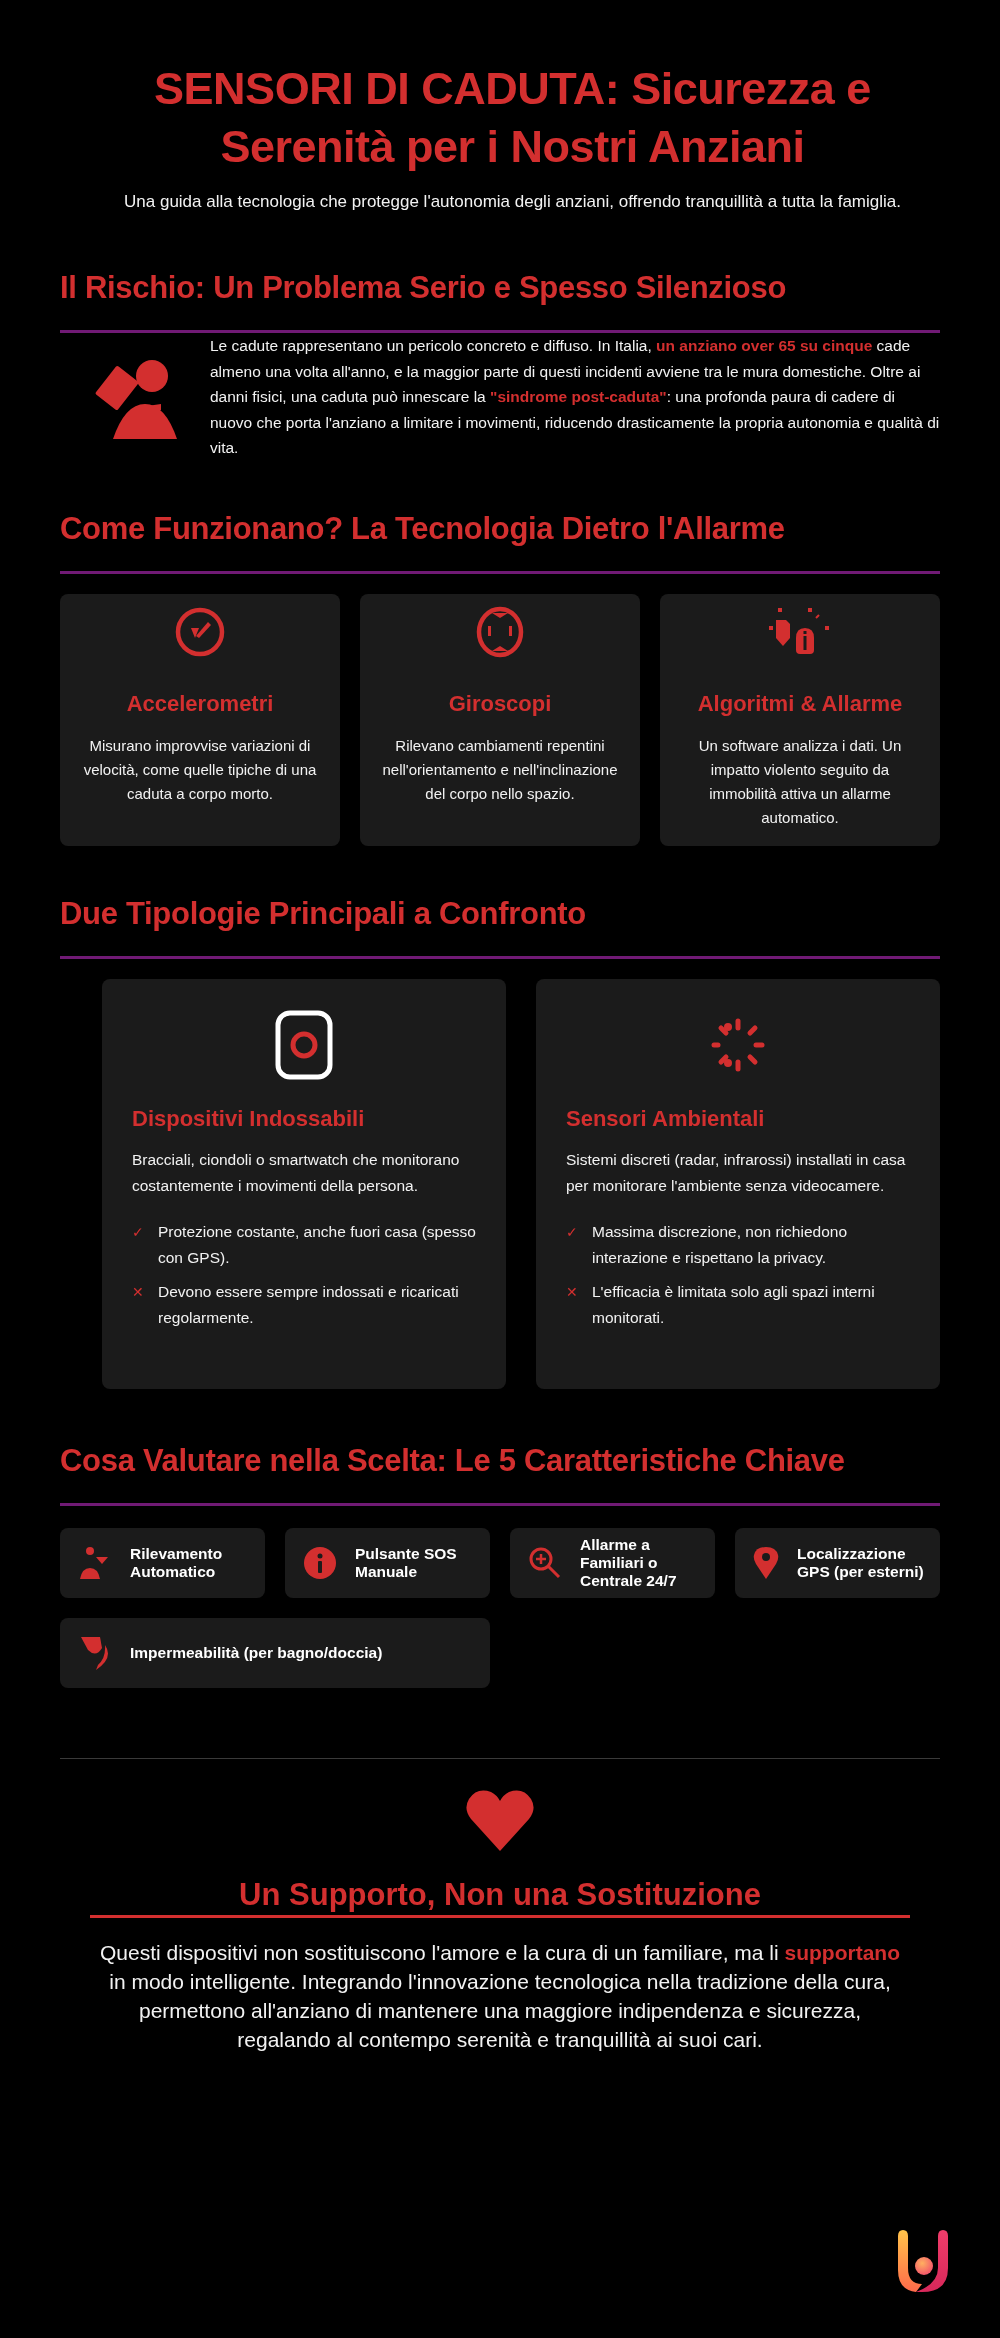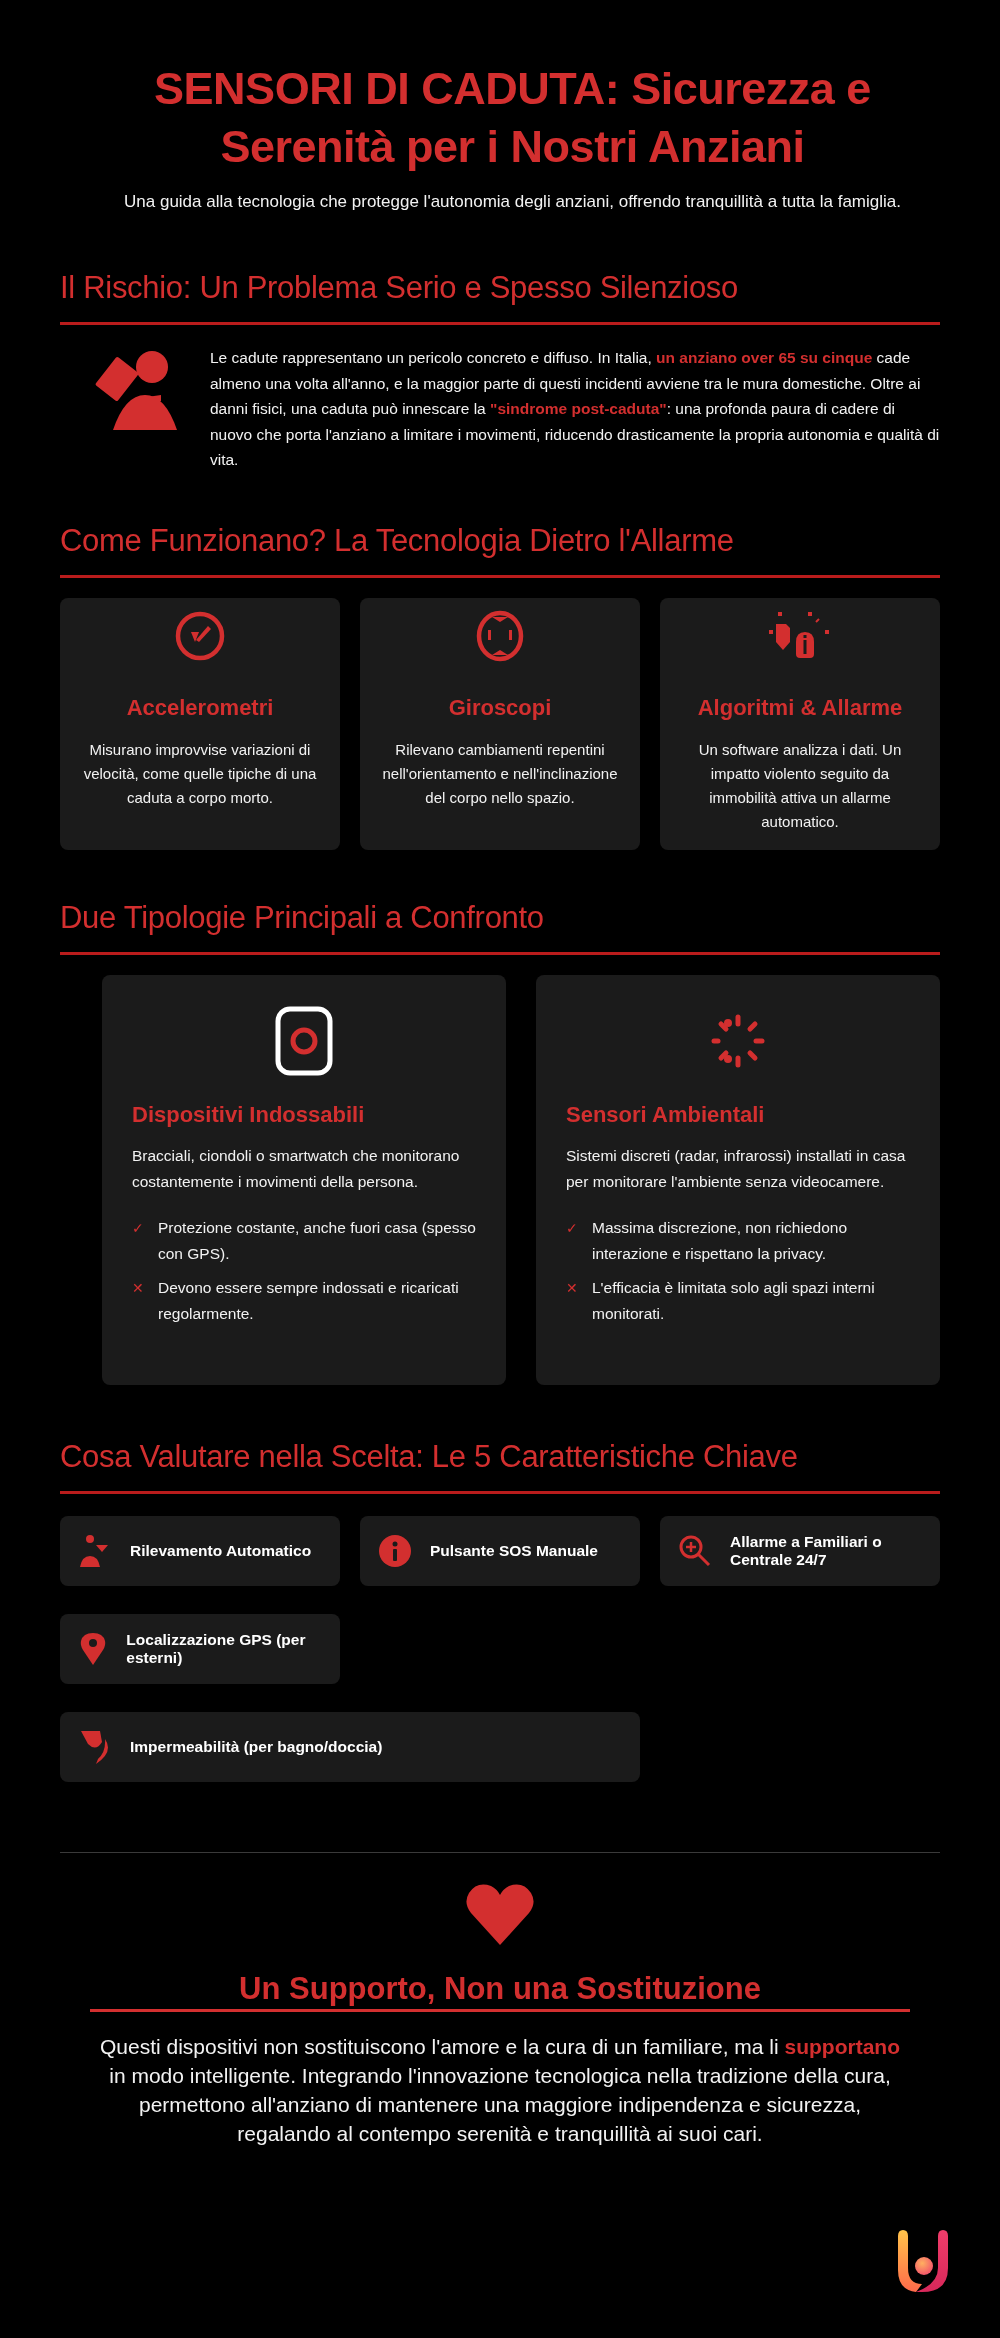--- a/index.html
+++ b/index.html
@@ -29,30 +29,30 @@
     line-height: 32px;
     color: #f2f2f2;
     width: 800px;
     margin: 10px auto 0;
   }
 
   
   .sec-title {
     color: #d32f2f;
     font-size: 31px;
-    font-weight: 400;
+    font-weight: 700;
     line-height: 40px;
-    padding-bottom: 14px;
-    border-bottom: 3px solid #b91c1c;
+    padding-bottom: 22px;
+    border-bottom: 3px solid #701a75;
     letter-spacing: -0.3px;
   }
 
   
   .risk { margin-top: 50px; }
-  .risk-body { display: flex; margin-top: 20px; }
+  .risk-body { display: flex; align-items: center; }
   .risk-icon { width: 150px; display: flex; justify-content: center; padding-left: 10px; }
   .risk-text { flex: 1; font-size: 15.5px; line-height: 25.5px; color: #f2f2f2; }
   .risk-text .hl { color: #d32f2f; font-weight: 700; }
 
   
   .how { margin-top: 48px; }
   .cards3 { display: flex; gap: 20px; margin-top: 20px; }
   .card3 {
     flex: 1;
     background: #1b1b1b;
@@ -79,22 +79,22 @@
   .card2 h3 { color: #d32f2f; font-size: 22px; font-weight: 700; margin-top: 24px; line-height: 28px; }
   .card2 .desc { font-size: 15.5px; line-height: 26px; margin-top: 14px; color: #f2f2f2; }
   .card2 ul { list-style: none; margin-top: 20px; }
   .card2 li { display: flex; font-size: 15.5px; line-height: 26px; margin-bottom: 8px; color: #f2f2f2; }
   .card2 li .mk { width: 26px; flex: none; color: #d32f2f; font-size: 14px; }
 
   
   .feat { margin-top: 52px; }
   .feat-grid {
     display: grid;
-    grid-template-columns: 1fr 1fr 1fr;
-    gap: 28px 20px;
+    grid-template-columns: 1fr 1fr 1fr 1fr;
+    gap: 20px 20px;
     margin-top: 22px;
   }
   .feat-item {
     background: #1b1b1b;
     border-radius: 8px;
     height: 70px;
     display: flex;
     align-items: center;
     padding-left: 18px;
   }

